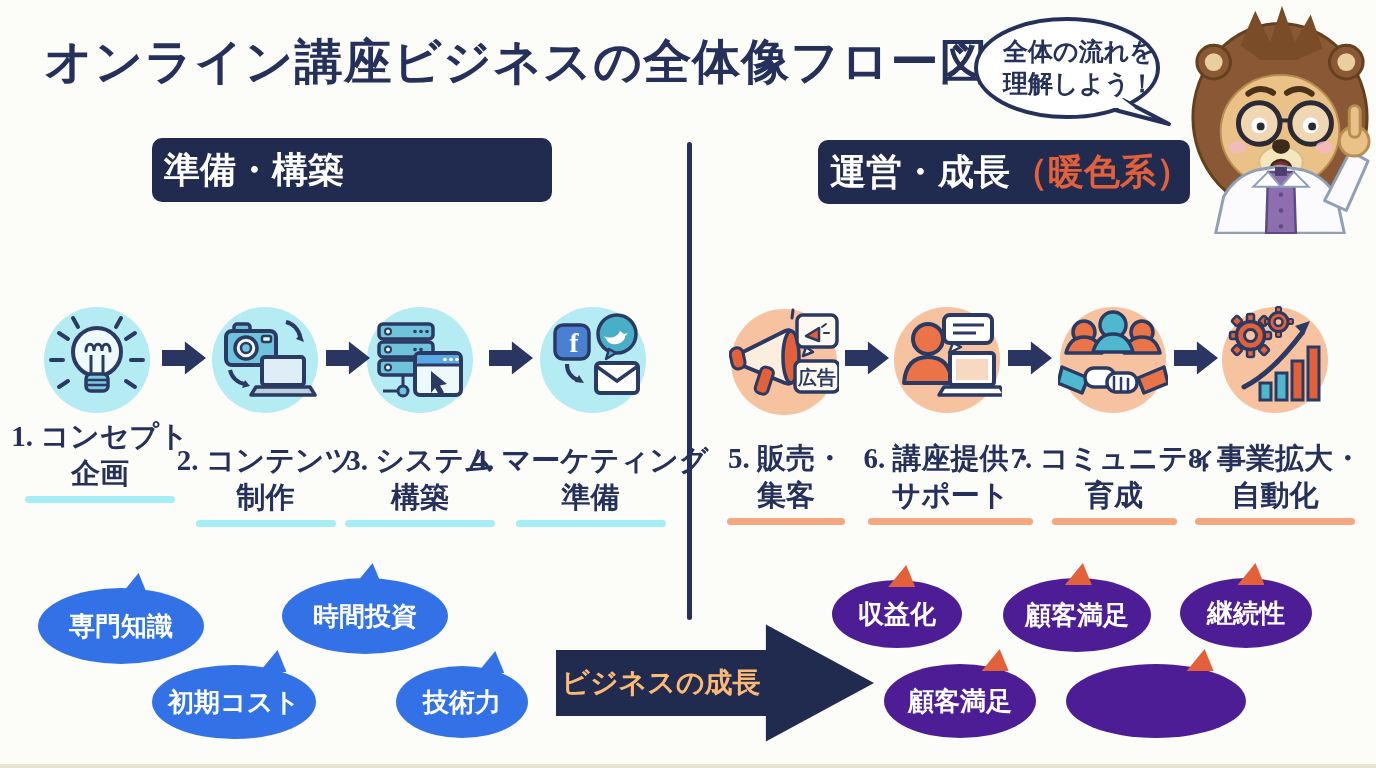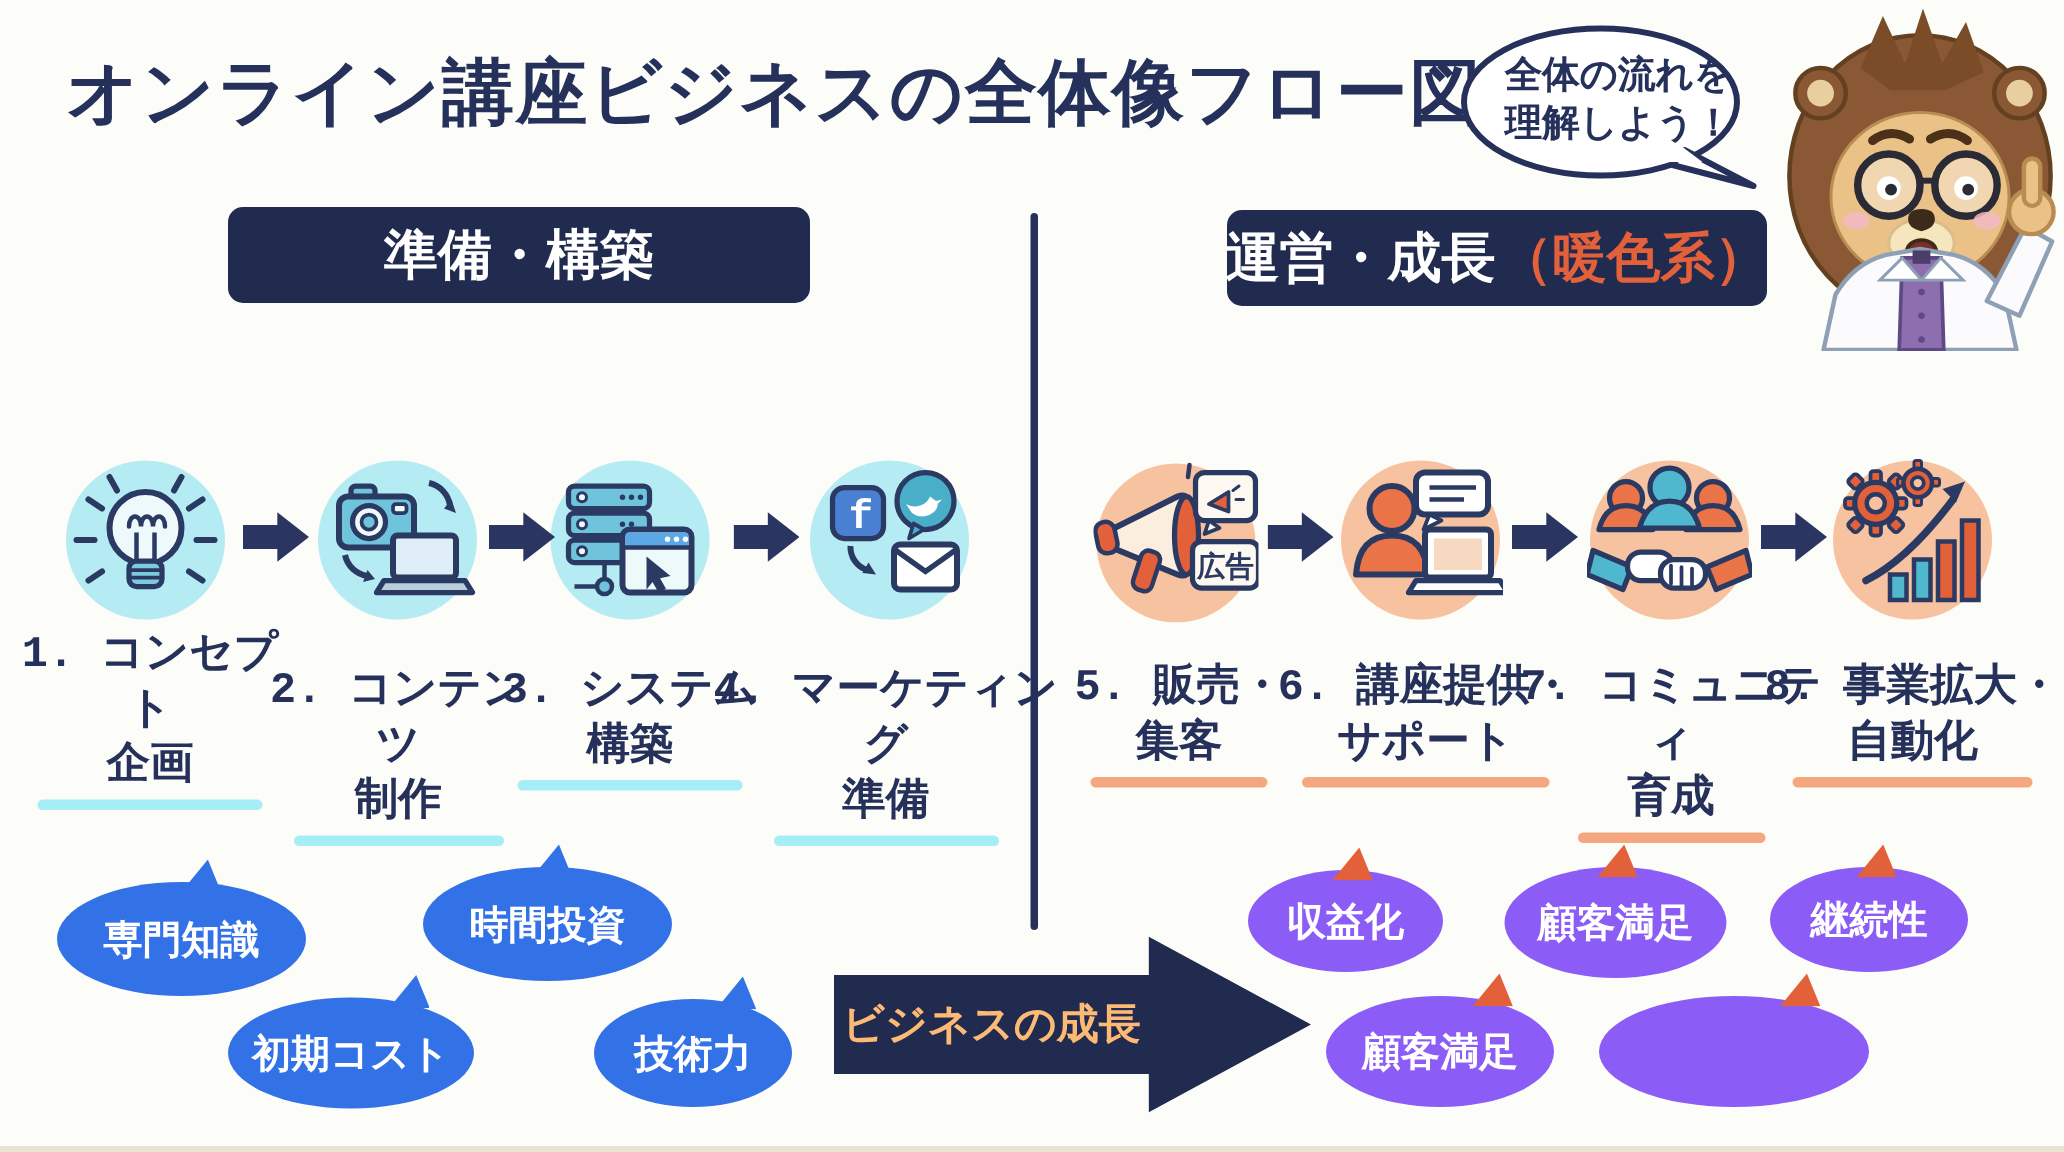--- a/index.html
+++ b/index.html
@@ -1,39 +1,39 @@
 <!DOCTYPE html>
 <html><head>
 <meta charset="utf-8">
 <style>
   html,body { margin:0; padding:0; background:#ffffff; }
   .stage { position:relative; width:1376px; height:768px; background:#fcfcf9; overflow:hidden;
-           font-family:Liberation Mono, monospace; }
+           font-family:Liberation Serif, serif; }
   .title { position:absolute; left:44px; top:30px; font-size:48px; font-weight:bold;
            color:#25315a; letter-spacing:1px; white-space:nowrap; }
   .hdr { position:absolute; height:64px; background:#202b4f; border-radius:10px;
-         display:flex; align-items:center; justify-content:center; gap:2px;
-         font-size:36px; font-weight:bold; color:#ffffff; white-space:nowrap; }
+         display:flex; align-items:center; gap:2px;
+         font-size:36px; font-weight:bold; color:#ffffff; white-space:nowrap;padding-left:12px; }
   .accent-cool { color:#8feaf5; }
   .accent-warm { color:#e2603a; }
   .divider { position:absolute; left:687px; top:142px; width:5px; height:478px;
              background:#25315a; border-radius:3px; }
   .step-icon { position:absolute; width:110px; height:110px; }
   .step-icon svg { display:block; }
   .arrow-sm { position:absolute; width:44px; height:36px; background:#2a3661;
               clip-path:polygon(0% 28%, 52% 28%, 52% 4%, 100% 50%, 52% 96%, 52% 72%, 0% 72%); }
   .step-label { position:absolute; text-align:center; color:#25315a; font-weight:bold;
                 font-size:29px; line-height:1.28; }
   .ul { display:block; height:7px; border-radius:4px; margin:4px auto 0; }
   .ul.cool { background:#a5eef5; }
   .ul.warm { background:#f5a87f; }
   .bubble { position:absolute; border-radius:50%; display:flex; align-items:center;
             justify-content:center; color:#fff; font-weight:bold; font-size:26px; white-space:nowrap; }
   .bubble.cool { background:#3372e6; }
-  .bubble.warm { background:#8b5cf6; }
+  .bubble.warm { background:#4c1d95; }
   .bubble .tail { position:absolute; top:-15px; right:18%; width:30px; height:22px;
                   clip-path:polygon(10% 100%, 100% 100%, 70% 0%); }
   .bubble.cool .tail { background:#3372e6; }
   .bubble.warm .tail { background:#e2603a; }
   .growth-arrow { position:absolute; left:556px; top:622px; width:318px; height:122px;
                   background:#202b4f;
                   clip-path:polygon(0% 23%, 66% 23%, 66% 2%, 100% 50%, 66% 98%, 66% 77%, 0% 77%); }
   .growth-arrow .txt { position:absolute; left:0; top:0; width:66%; height:100%;
                        display:flex; align-items:center; justify-content:center;
                        color:#fdba74; font-size:28px; font-weight:bold; white-space:nowrap; }

